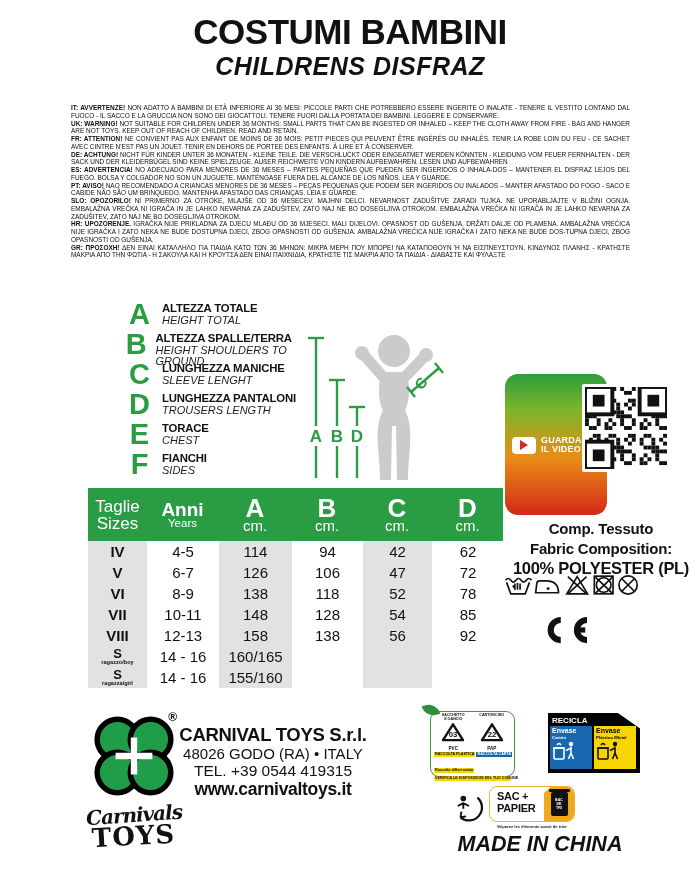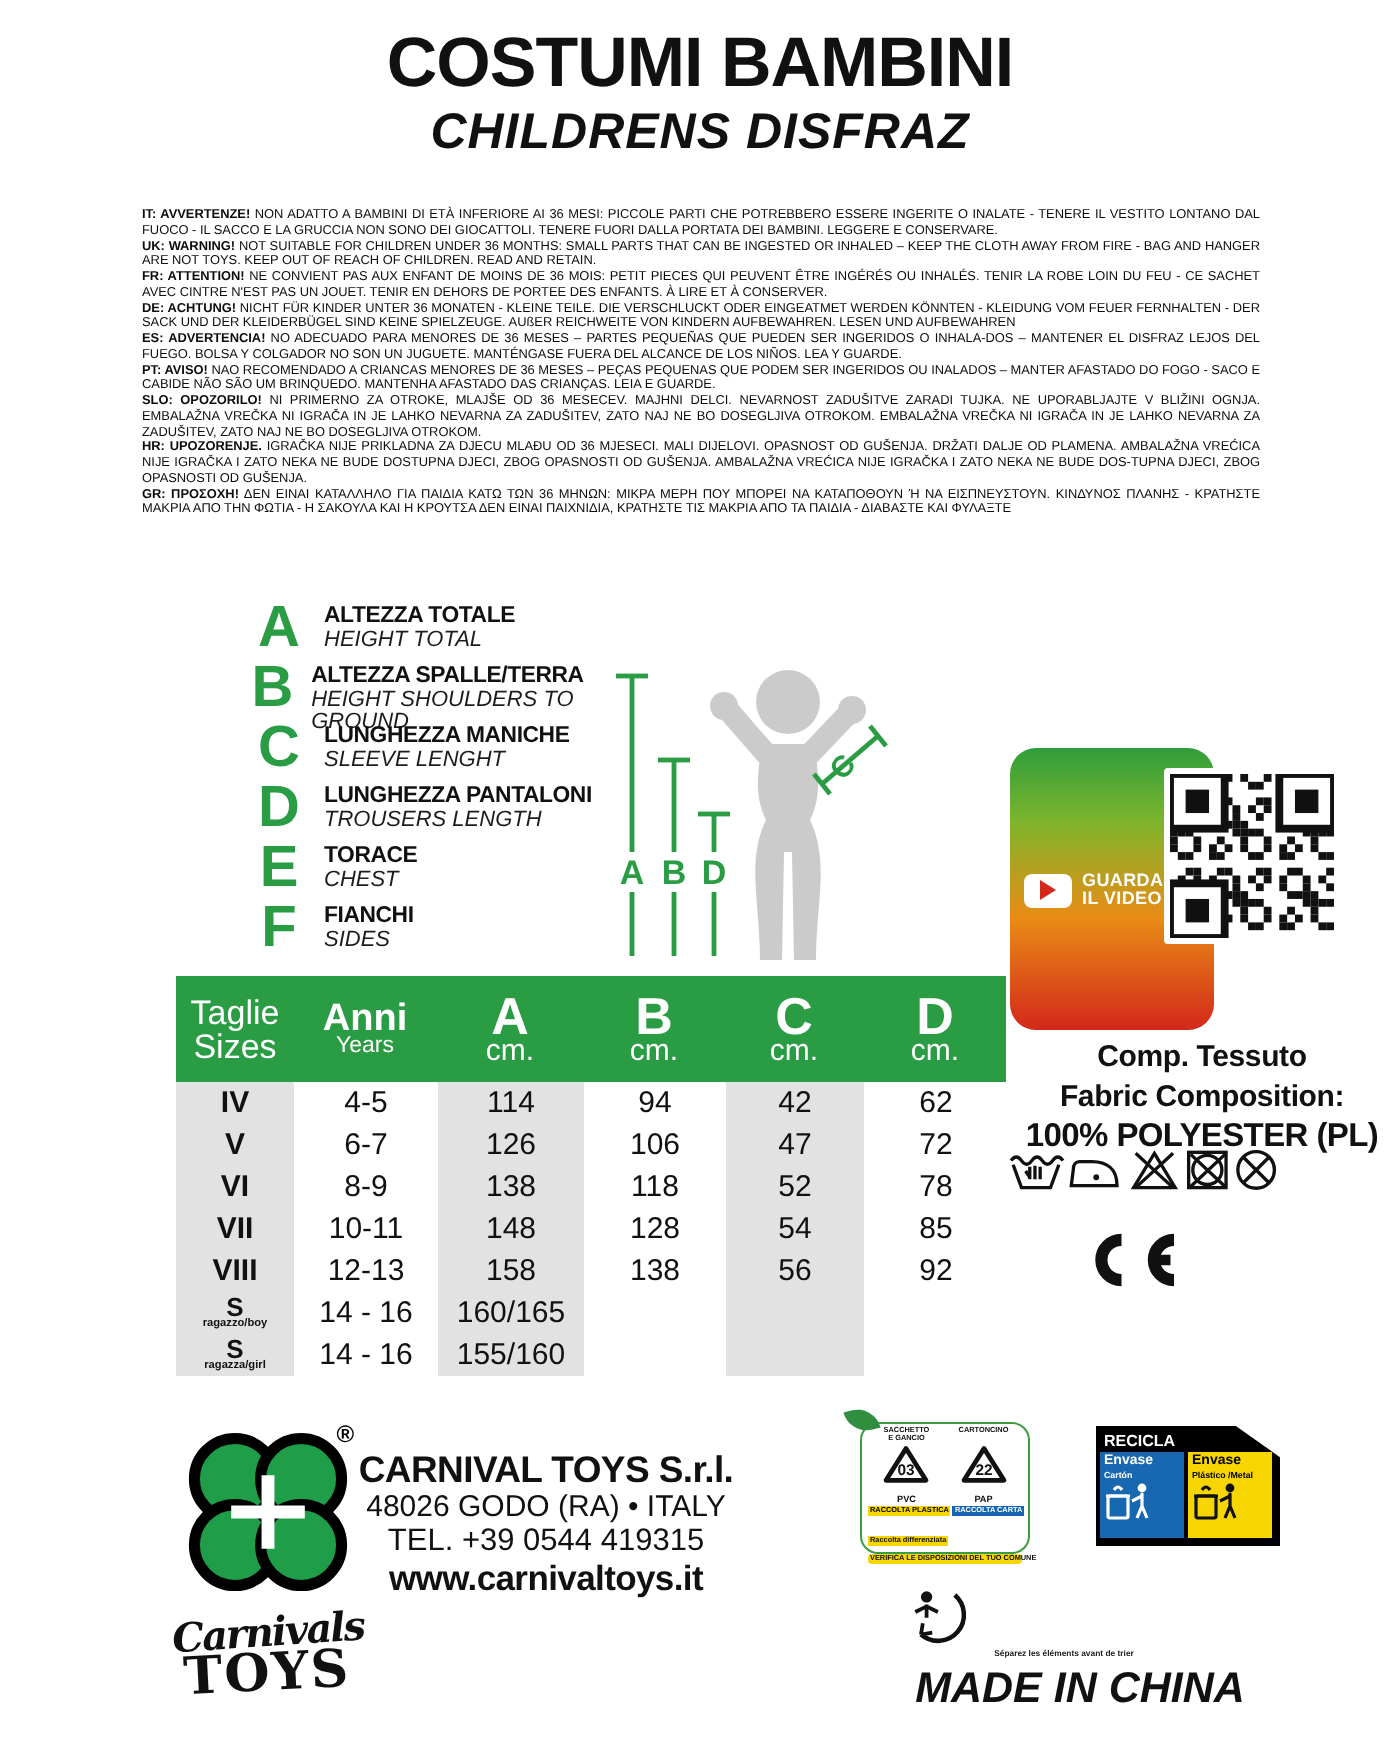--- a/index.html
+++ b/index.html
@@ -571,17 +571,30 @@
 
   <div class="triman">
     <svg width="32" height="32" viewBox="0 0 34 34" fill="none" stroke="#111" stroke-width="2">
       <circle cx="12" cy="9" r="3" fill="#111" stroke="none"></circle>
       <path d="M12,13 V20 M12,14 L6,17 M12,14 L18,17"></path>
       <path d="M27,8 A13,13 0 1 1 9,29" stroke-width="2.4"></path>
       <path d="M9,29 l6,-1 M9,29 l1,-6" stroke-width="2"></path>
     </svg>
   </div>
 
+  <div class="sac-badge">
+    <div class="sac-text">
+      <div>SAC +</div>
+      <div>PAPIER</div>
+    </div>
+    <div class="sac-yellow">
+      <div class="sac-bin">
+        <span>BAC</span>
+        <span>DE</span>
+        <span>TRI</span>
+      </div>
+    </div>
+  </div>
   <div class="sac-note">Séparez les éléments avant de trier</div>
 
   <div class="made-in">MADE IN CHINA</div>
 
 </div>
 
 </body></html>

